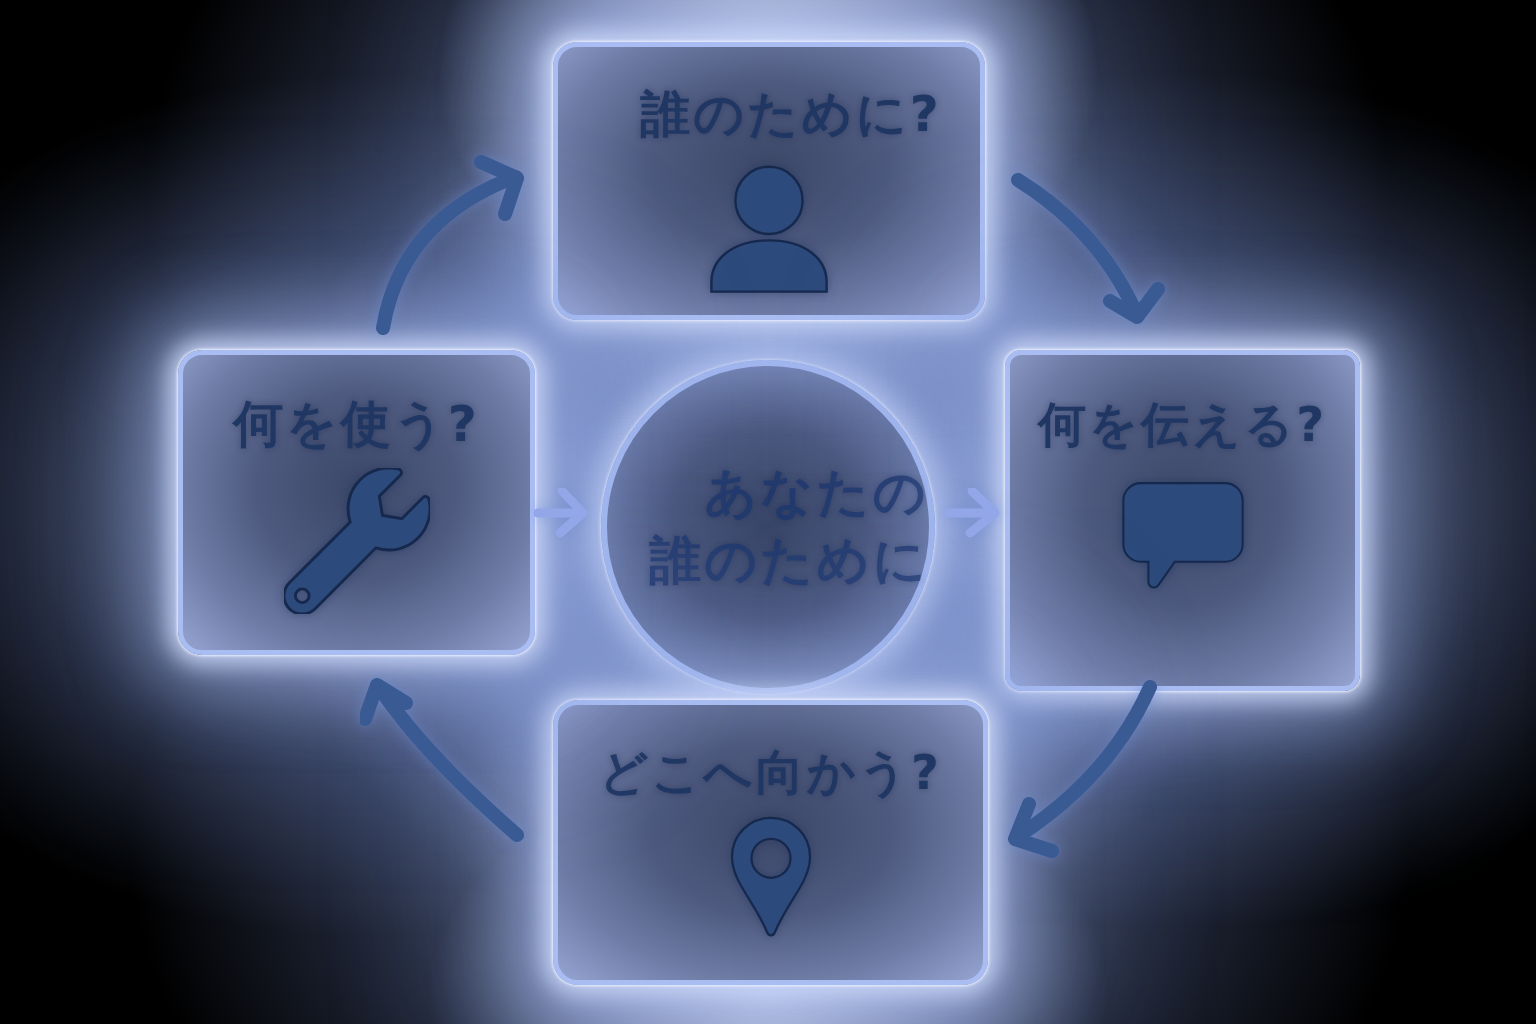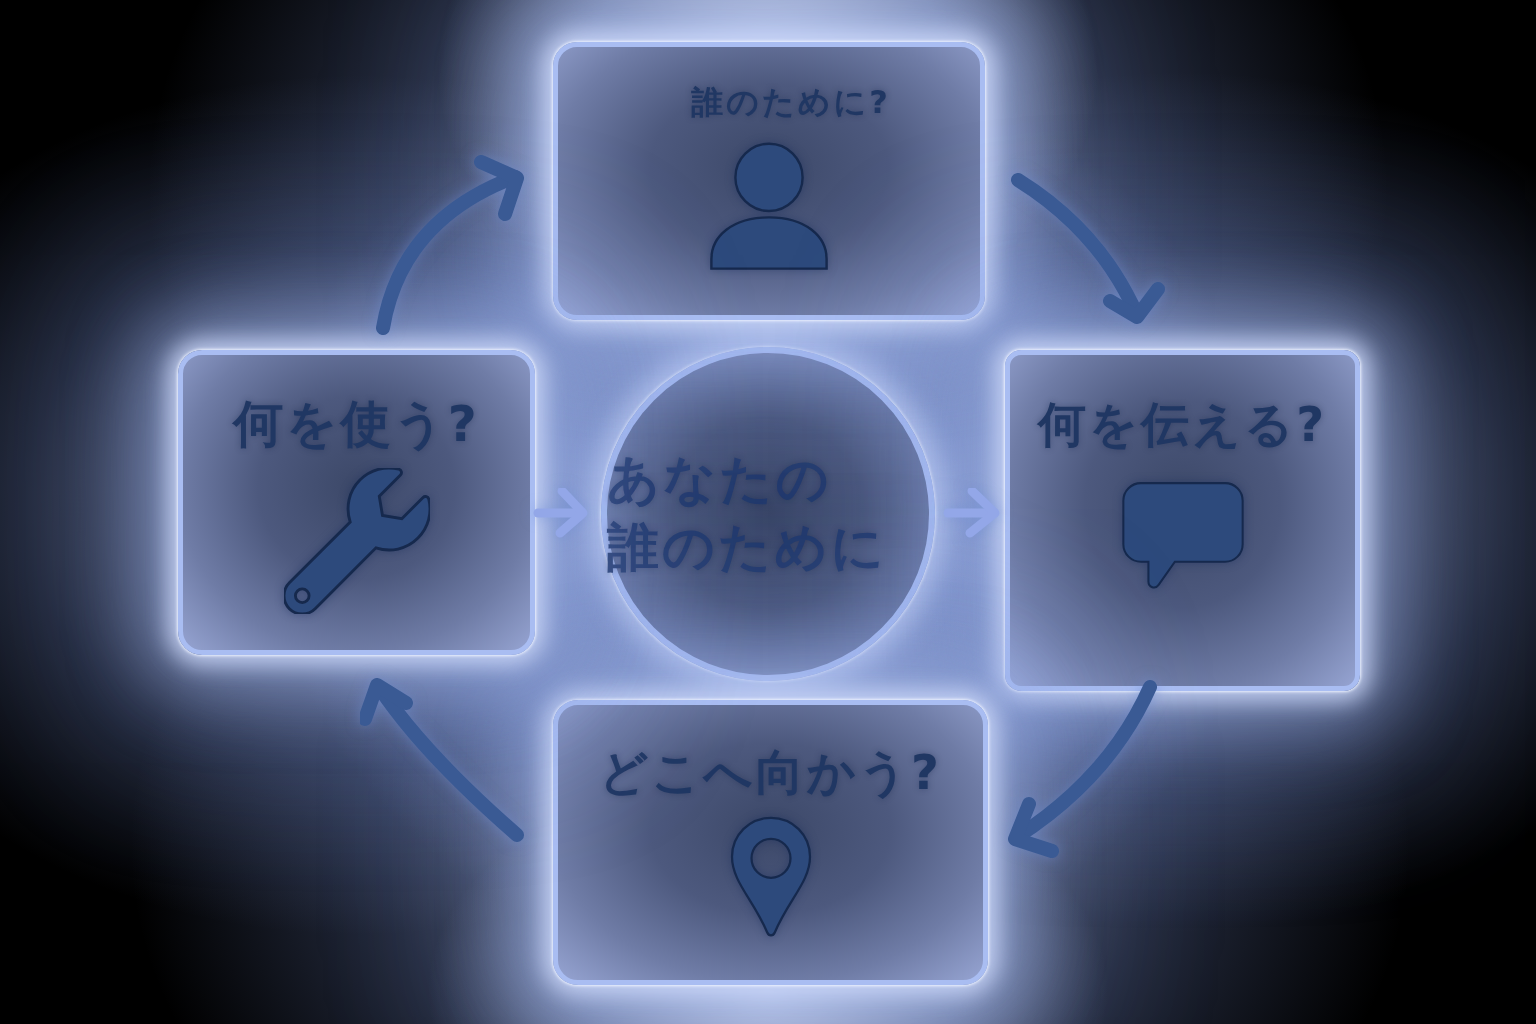--- a/index.html
+++ b/index.html
@@ -26,43 +26,43 @@
       0 0 70px 35px rgba(165,185,240,0.5),
       0 0 150px 80px rgba(120,148,220,0.25);
     display:flex; flex-direction:column; align-items:center;
   }
   .node-label {
     font-weight:700; color:#203763; letter-spacing:3px;
     text-shadow:0 0 6px rgba(18,32,66,0.35);
     white-space:nowrap;
   }
   .center-circle {
-    position:absolute; left:601px; top:347px; width:334px; height:334px;
+    position:absolute; left:601px; top:360px; width:334px; height:334px;
     box-sizing:border-box; border-radius:50%;
     border:6px solid #a9bdf2;
     background: radial-gradient(circle at 50% 50%, #394566 0%, #485478 42%, #6a78a3 75%, #8c9bcb 100%);
     box-shadow:
       0 0 3px 1px rgba(240,244,255,0.9),
       0 0 26px 12px rgba(200,213,248,0.8),
       0 0 80px 40px rgba(160,182,238,0.45);
-    display:flex; flex-direction:column; align-items:flex-start; justify-content:center;
+    display:flex; flex-direction:column; align-items:flex-end; justify-content:center;
   }
   .center-line { font-weight:700; font-size:52px; line-height:1.3; color:#22396b;
     letter-spacing:3px; text-shadow:0 0 6px rgba(18,32,66,0.35); white-space:nowrap; }
   .icon svg { display:block; }
   .icon { filter: drop-shadow(0 0 5px rgba(25,45,90,0.45)); }
   .arrow { position:absolute; filter: drop-shadow(0 0 7px rgba(110,140,210,0.55)); }
   .arrow path, .arrow polyline { fill:none; stroke:#3a5a94; stroke-width:14; stroke-linecap:round; stroke-linejoin:round; }
   .arrow-small path, .arrow-small polyline { stroke:#93a7e8; stroke-width:9; }
   
   .box-top    { left:553px; top:42px;  width:432px; height:278px; }
   .box-left   { left:178px; top:350px; width:357px; height:305px; }
   .box-right  { left:1005px;top:350px; width:355px; height:341px;border-radius:16px; }
   .box-bottom { left:553px; top:700px; width:435px; height:285px;border-radius:25px; }
-  .box-top    .node-label { margin-top:34px; font-size:32px;margin-left:44px; }
+  .box-top    .node-label { margin-top:34px; font-size:50px;margin-left:44px; }
   .box-left   .node-label { margin-top:36px; font-size:50px; }
   .box-right  .node-label { margin-top:38px; font-size:48px; }
   .box-bottom .node-label { margin-top:36px; font-size:48px; }
   .box-top    .icon { margin-top:14px; }
   .box-left   .icon { margin-top:10px; }
   .box-right  .icon { margin-top:18px; }
   .box-bottom .icon { margin-top:8px; }
 </style>
 </head>
 <body>

